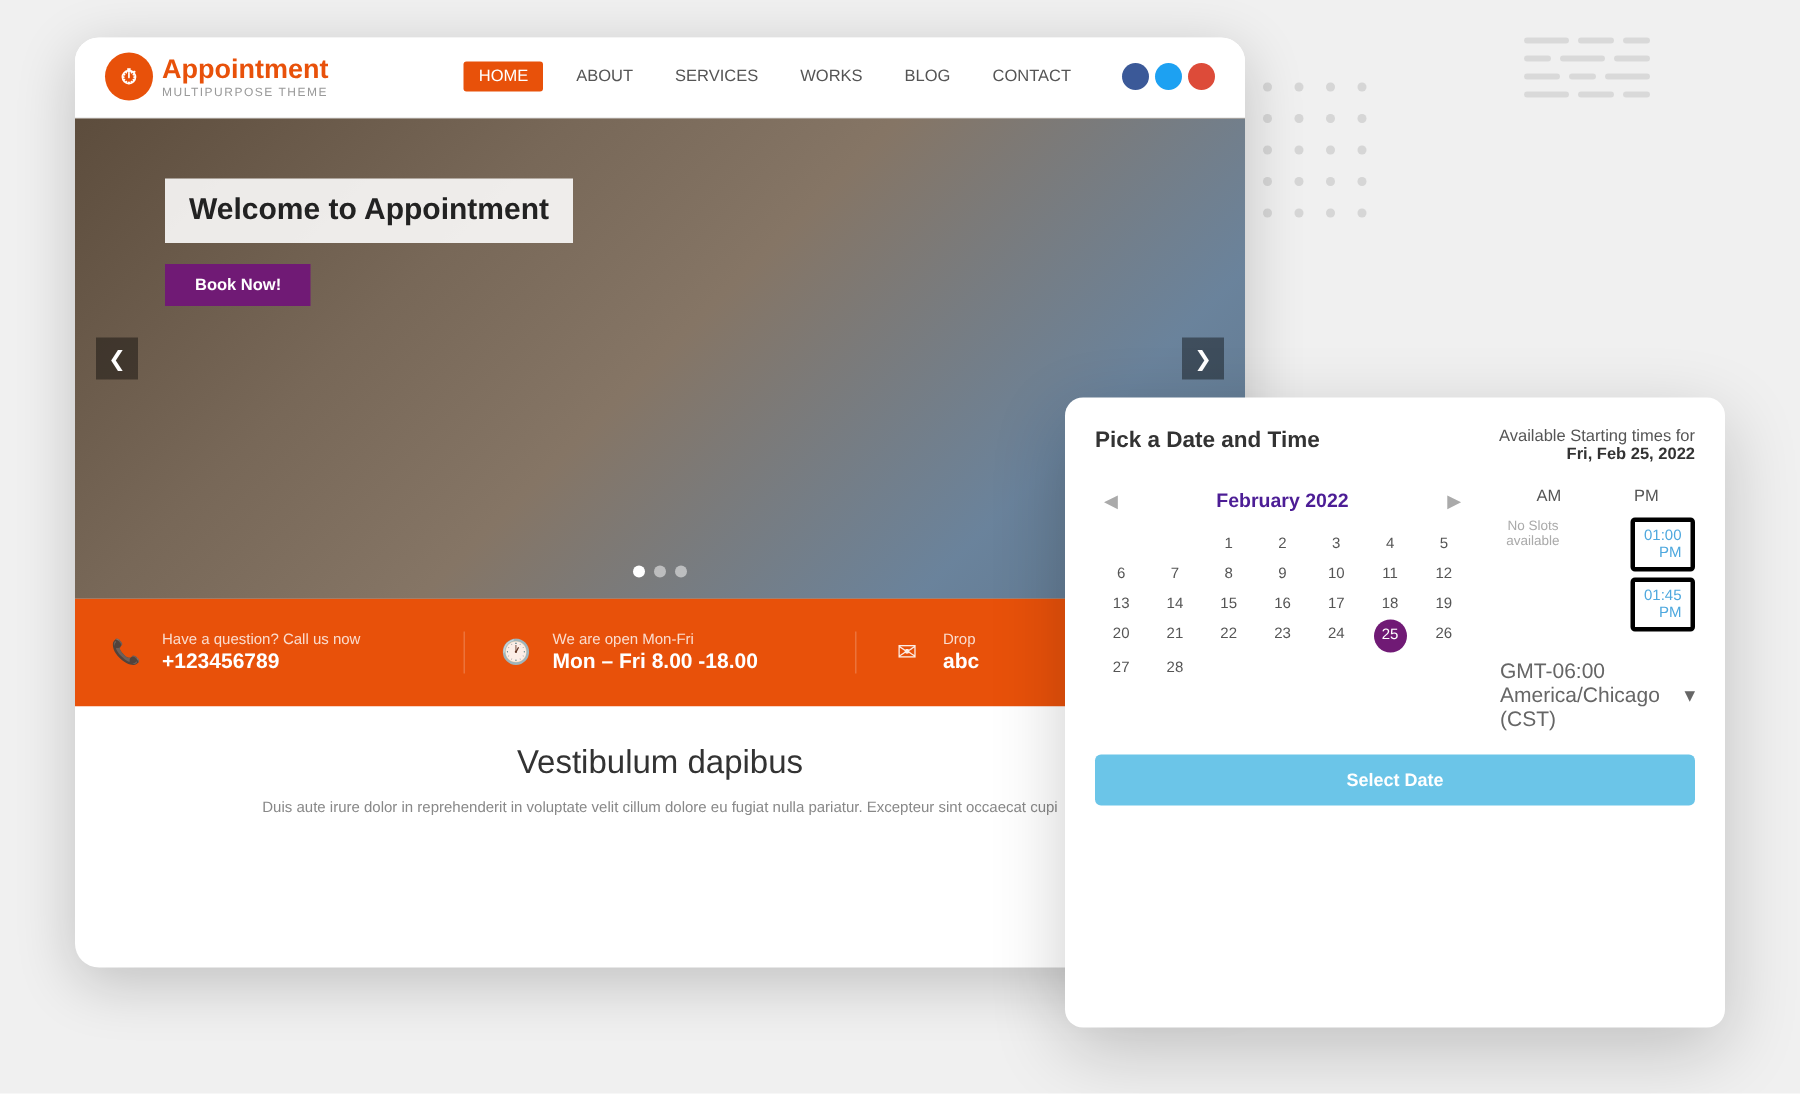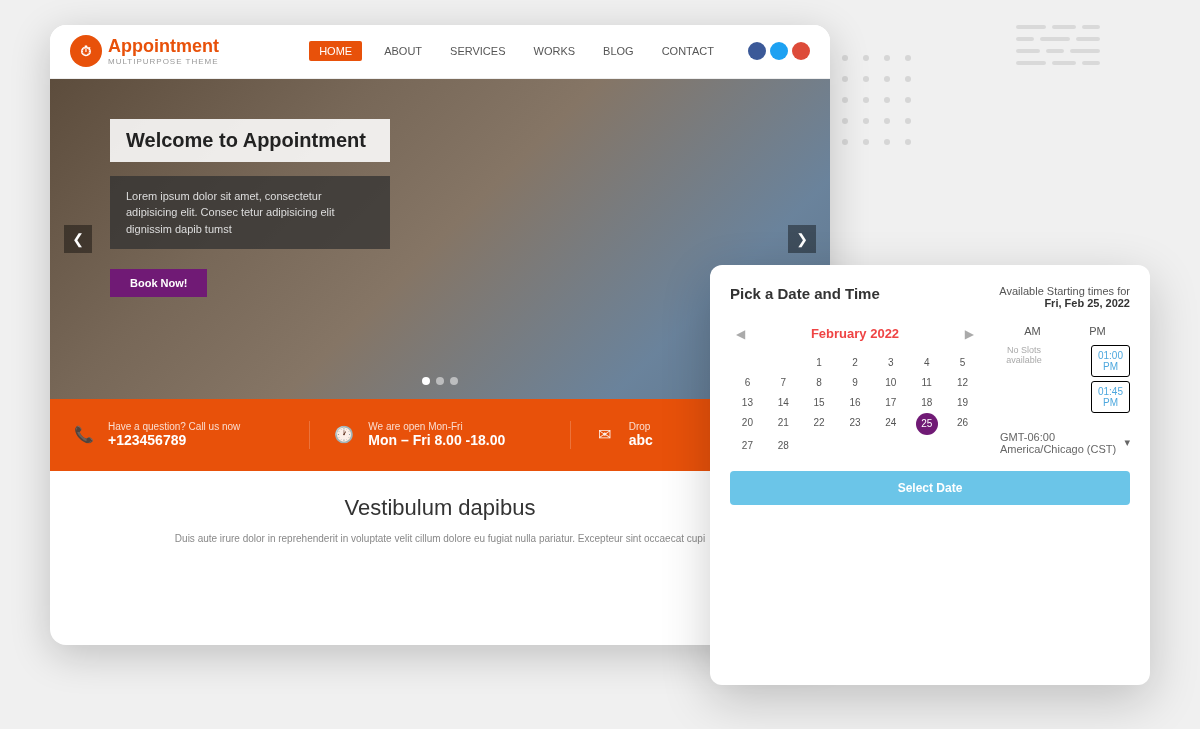--- a/index.html
+++ b/index.html
@@ -307,21 +307,21 @@
     }
     .cal-month-nav {
       display: flex;
       align-items: center;
       justify-content: space-between;
       margin-bottom: 10px;
     }
     .cal-month-label {
       font-size: 13px;
       font-weight: bold;
-      color: #ef4444;
+      color: #4c1d95;
     }
     .cal-nav-btn {
       background: none;
       border: none;
       cursor: pointer;
       color: #aaa;
       font-size: 12px;
       padding: 2px 6px;
     }
     .cal-grid {
@@ -388,29 +388,29 @@
     .no-slots {
       font-size: 9px;
       color: #aaa;
       text-align: center;
     }
     .time-slot {
       font-size: 10px;
       color: #4ea8de;
       padding: 4px 6px;
       cursor: pointer;
-      text-align: center;
-      border: 1px solid #000000;
+      text-align: right;
+      border: 3px solid #000000;
       margin-bottom: 4px;
       border-radius: 3px;
       margin-left: 39px;
     }
     .timezone-select {
       margin-top: 14px;
-      font-size: 11px;
+      font-size: 14px;
       color: #666;
       display: flex;
       align-items: center;
       gap: 4px;
     }
     .select-date-btn {
       display: block;
       width: 100%;
       margin-top: 16px;
       background: #6bc5e8;
@@ -534,23 +534,20 @@
         </div>
       </div>
     </div>
 
     <div class="hero">
       <div class="hero-bg"></div>
       <div class="hero-arrow left">❮</div>
       <div class="hero-content">
         <div class="hero-title-box">
           <div class="hero-title">Welcome to Appointment</div>
-        </div>
-        <div class="hero-desc-box">
-          <div class="hero-desc">Lorem ipsum dolor sit amet, consectetur adipisicing elit. Consec tetur adipisicing elit dignissim dapib tumst</div>
         </div>
         <button class="book-btn">Book Now!</button>
       </div>
       <div class="hero-arrow right">❯</div>
       <div class="hero-dots">
         <div class="hero-dot active"></div>
         <div class="hero-dot"></div>
         <div class="hero-dot"></div>
       </div>
     </div>

